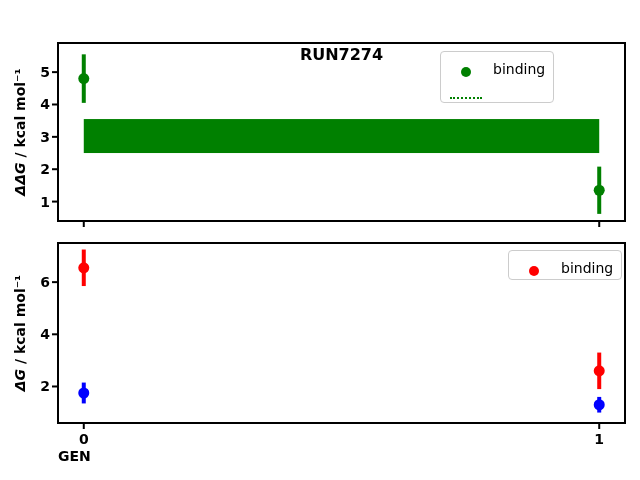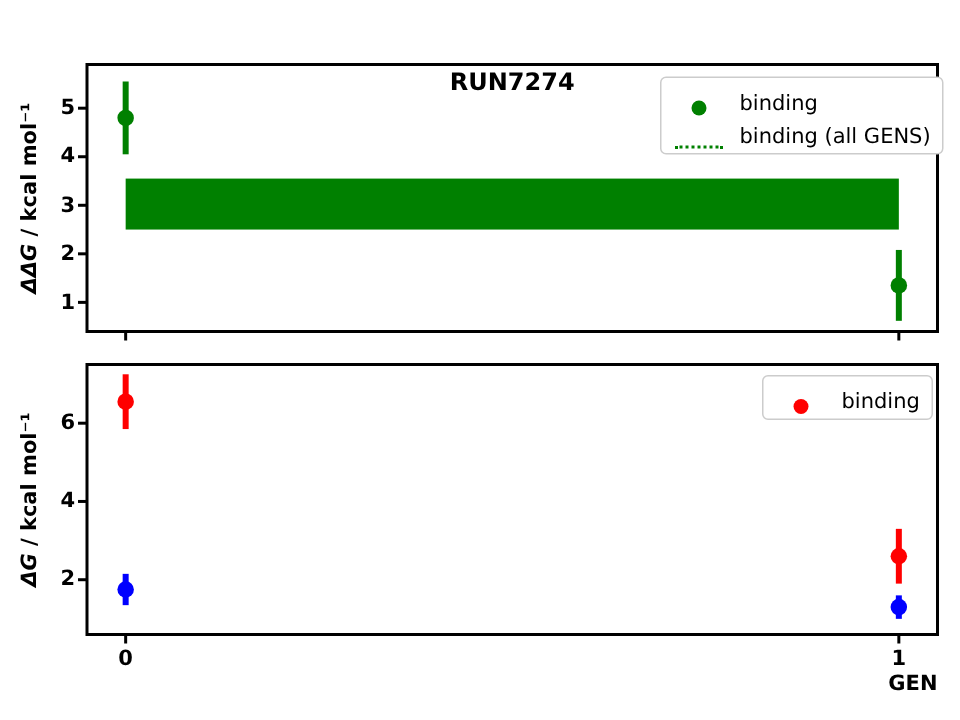--- a/index.html
+++ b/index.html
@@ -8,21 +8,21 @@
   .figure svg{position:absolute;left:0;top:0;}
   .chart-title{position:absolute;left:58px;top:5px;width:567px;text-align:center;
                font-size:16px;font-weight:bold;margin-top:40px;}
   .ticklabel{position:absolute;font-size:14px;font-weight:bold;line-height:18px;}
   .ytick-label{left:0;width:50px;text-align:right;}
   .xtick-label{width:30px;text-align:center;}
   .ylabel{position:absolute;left:-90px;width:220px;height:18px;line-height:18px;
           text-align:center;font-size:14px;font-weight:bold;
           transform:rotate(-90deg);}
   .ylabel .math{font-style:italic;}
-  .xlabel{position:absolute;left:58px;top:448px;width:567px;text-align:right;
+  .xlabel{position:absolute;left:58px;top:448px;width:567px;text-align:left;
           font-size:14px;font-weight:bold;}
   .legend{position:absolute;background:#ffffff;border:1px solid #cccccc;border-radius:4px;
           padding:3px 8px 3px 4px;box-sizing:border-box;}
   .legend-row{display:flex;align-items:flex-end;height:22px;font-size:14px;white-space:nowrap;}
   .lg-marker{width:42px;display:flex;justify-content:center;align-items:center;flex:0 0 42px;}
   .lg-dot{width:10px;height:10px;border-radius:50%;background:#888;}
   .lg-line{width:32px;height:0;border-top:2px dotted #888;}
   .lg-text{padding-left:6px;}
   .legend-top{left:440px;top:51px;}
   .legend-bottom{left:508px;top:250px;}
@@ -77,21 +77,20 @@
     <div class="legend-row">
       <span class="lg-marker">
         <span class="lg-dot" style="background: rgb(0, 128, 0);"></span>
       </span>
       <span class="lg-text">binding</span>
     </div>
     <div class="legend-row">
       <span class="lg-marker">
         <span class="lg-line" style="border-top-color: rgb(0, 128, 0);"></span>
       </span>
-      <span class="lg-text">binding (all GENS)</span>
     </div>
   </div>
 
   <div class="legend legend-bottom">
     <div class="legend-row">
       <span class="lg-marker">
         <span class="lg-dot" style="background: rgb(255, 0, 0);"></span>
       </span>
       <span class="lg-text">binding</span>
     </div>

